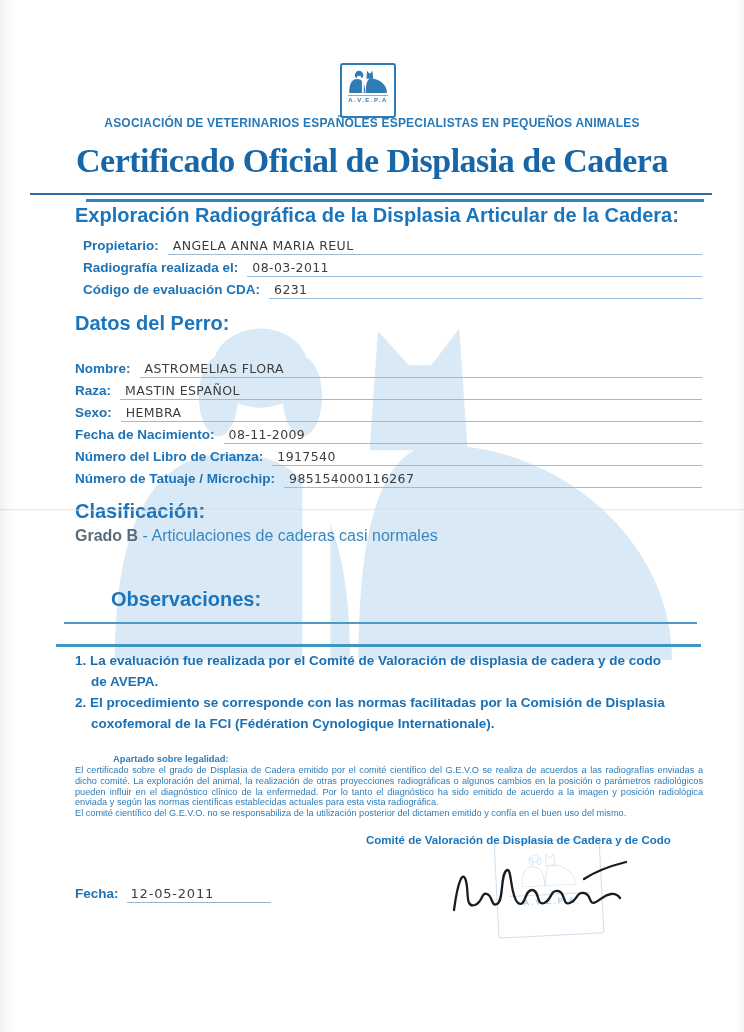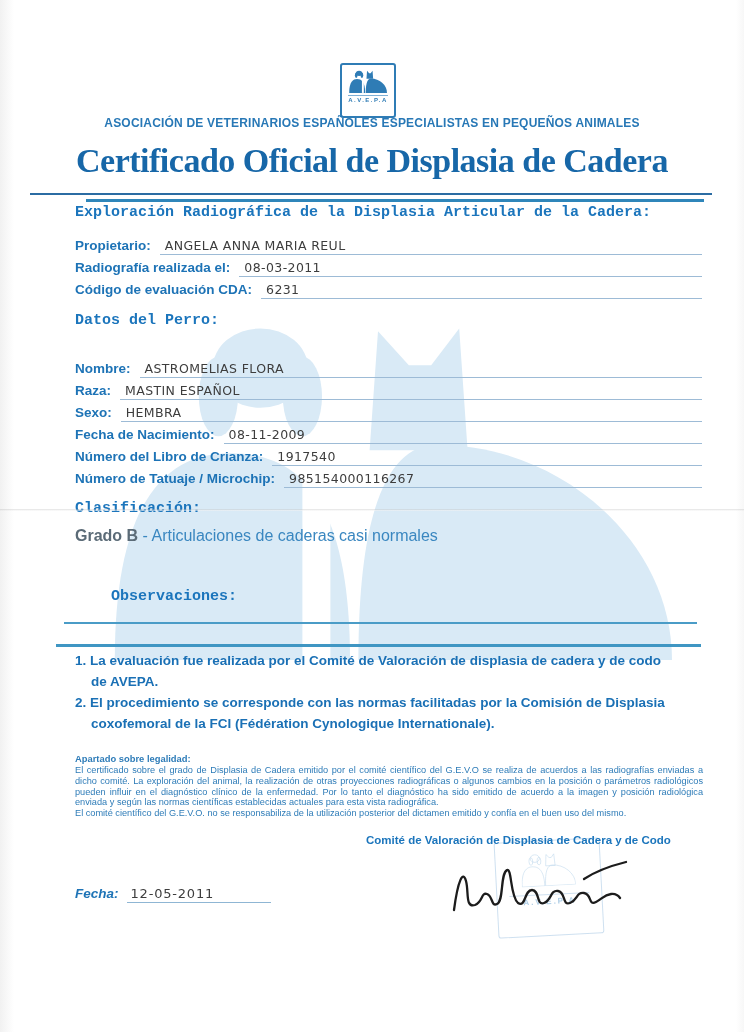--- a/index.html
+++ b/index.html
@@ -40,60 +40,60 @@
   .doc-title{
     position:absolute;left:0;top:142px;width:744px;text-align:center;
     font-family:"Liberation Serif", serif;font-weight:bold;font-size:34px;
     color:#1767a8;letter-spacing:-0.5px;z-index:3;
   }
   .title-rule-1{position:absolute;left:30px;top:193px;width:682px;height:2px;background:#2b6ca3;z-index:3;}
   .title-rule-2{position:absolute;left:86px;top:199px;width:618px;height:3px;background:#2f86ba;z-index:3;}
 
   
   .section-heading{
-    position:absolute;left:75px;font-size:15px;font-weight:bold;color:#1b75bc;z-index:3;font-family:Liberation Mono, monospace;
+    position:absolute;left:75px;font-size:20px;font-weight:bold;color:#1b75bc;z-index:3;
   }
   .rows{position:absolute;left:75px;right:42px;z-index:3;}
   .frow{display:flex;align-items:baseline;height:22px;}
   .flabel{font-size:13.5px;font-weight:bold;color:#1d73b6;white-space:nowrap;padding-right:9px;}
   .fline{flex:1;border-bottom:1px solid #9dbbd6;padding-left:5px;height:18px;display:flex;align-items:flex-end;}
   .fvalue{font-family:"DejaVu Sans", sans-serif;font-size:12.5px;color:#3d3d3d;letter-spacing:0.4px;line-height:17px;}
 
   .grade-line{position:absolute;left:75px;top:527px;font-size:16px;z-index:3;}
   .grade{font-weight:bold;color:#5b6b77;}
   .grade-desc{color:#3a87c0;}
 
   .obs-line1{position:absolute;left:64px;top:622px;width:633px;height:2px;background:#4a9cc7;z-index:3;}
   .obs-line2{position:absolute;left:56px;top:644px;width:645px;height:2.5px;background:#3f96c3;z-index:3;}
 
   .notes{position:absolute;left:75px;top:650px;width:630px;z-index:3;
     font-size:13.5px;font-weight:bold;color:#1a70b5;line-height:21px;}
   .note-cont{padding-left:16px;}
 
   .legal{position:absolute;left:75px;top:753px;width:628px;z-index:3;color:#2e7cb8;}
-  .legal-heading{font-size:9.4px;font-weight:bold;margin-bottom:1px;}
+  .legal-heading{font-size:9.4px;font-weight:bold;margin-bottom:1px;margin-left:38px;}
   .legal-body{font-size:9.2px;line-height:10.8px;text-align:justify;}
 
   .committee{position:absolute;left:366px;top:834px;font-size:11.5px;font-weight:bold;color:#1b75bc;z-index:3;}
 
   
   .stamp{
     position:absolute;left:496px;top:840px;width:104px;height:94px;z-index:2;
     border:1.5px solid rgba(110,165,210,0.45);border-radius:3px;
     transform:rotate(-3deg);opacity:0.75;
     display:flex;flex-direction:column;align-items:center;background:transparent;
   }
   .stamp svg{margin-top:12px;}
   .stamp svg *{fill:none !important;stroke:#a8cbe5;stroke-width:2px;}
   .stamp-caption{font-size:8px;font-weight:bold;color:rgba(110,165,210,0.75);letter-spacing:2px;margin-top:8px;
     border-top:1px solid rgba(110,165,210,0.45);width:80px;text-align:center;padding-top:2px;}
   .signature{position:absolute;left:446px;top:848px;width:200px;height:75px;z-index:4;}
 
   .date-row{position:absolute;left:75px;top:884px;display:flex;align-items:baseline;z-index:3;}
-  .date-label{font-size:13.5px;font-weight:bold;color:#1d73b6;padding-right:8px;font-style:italic;}
+  .date-label{font-size:13.5px;font-weight:bold;color:#1d73b6;padding-right:8px;}
   .date-line{width:140px;border-bottom:1.5px solid #8fb6d4;padding-left:4px;height:18px;display:flex;align-items:flex-end;}
   .date-value{font-family:"DejaVu Sans", sans-serif;font-size:13px;color:#3d3d3d;letter-spacing:0.8px;line-height:17px;text-align:right;}
 
   
   .watermark{position:absolute;left:112px;top:320px;width:560px;height:340px;z-index:1;}
   .crease{
     position:absolute;left:0;top:509px;width:744px;height:2px;z-index:4;
     background:linear-gradient(to bottom, rgba(150,150,150,0.28), rgba(255,255,255,0.6));
     pointer-events:none;
   }
@@ -134,21 +134,21 @@
     <div class="logo-caption">A.V.E.P.A</div>
   </div>
 
   <div class="assoc-line">ASOCIACIÓN DE VETERINARIOS ESPAÑOLES ESPECIALISTAS EN PEQUEÑOS ANIMALES</div>
 
   <div class="doc-title">Certificado Oficial de Displasia de Cadera</div>
   <div class="title-rule-1"></div>
   <div class="title-rule-2"></div>
 
   <div class="section-heading" style="top:204px;">Exploración Radiográfica de la Displasia Articular de la Cadera:</div>
-  <div class="rows" style="top:236px;">
+  <div class="rows" style="top:236px;margin-left:8px;">
     <div class="frow">
       <span class="flabel">Propietario:</span>
       <span class="fline">
           <span class="fvalue">ANGELA ANNA MARIA REUL</span>
         </span>
     </div>
     <div class="frow">
       <span class="flabel">Radiografía realizada el:</span>
       <span class="fline">
           <span class="fvalue">08-03-2011</span>

